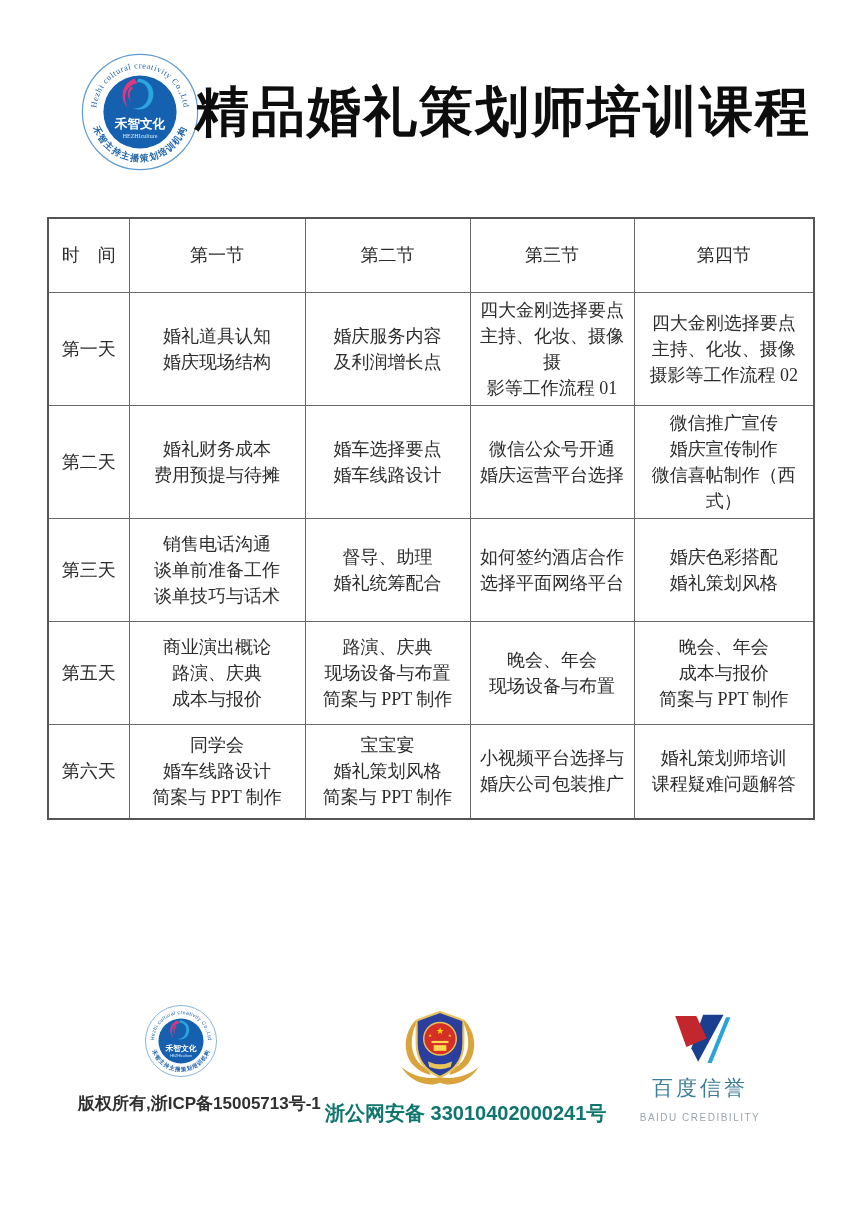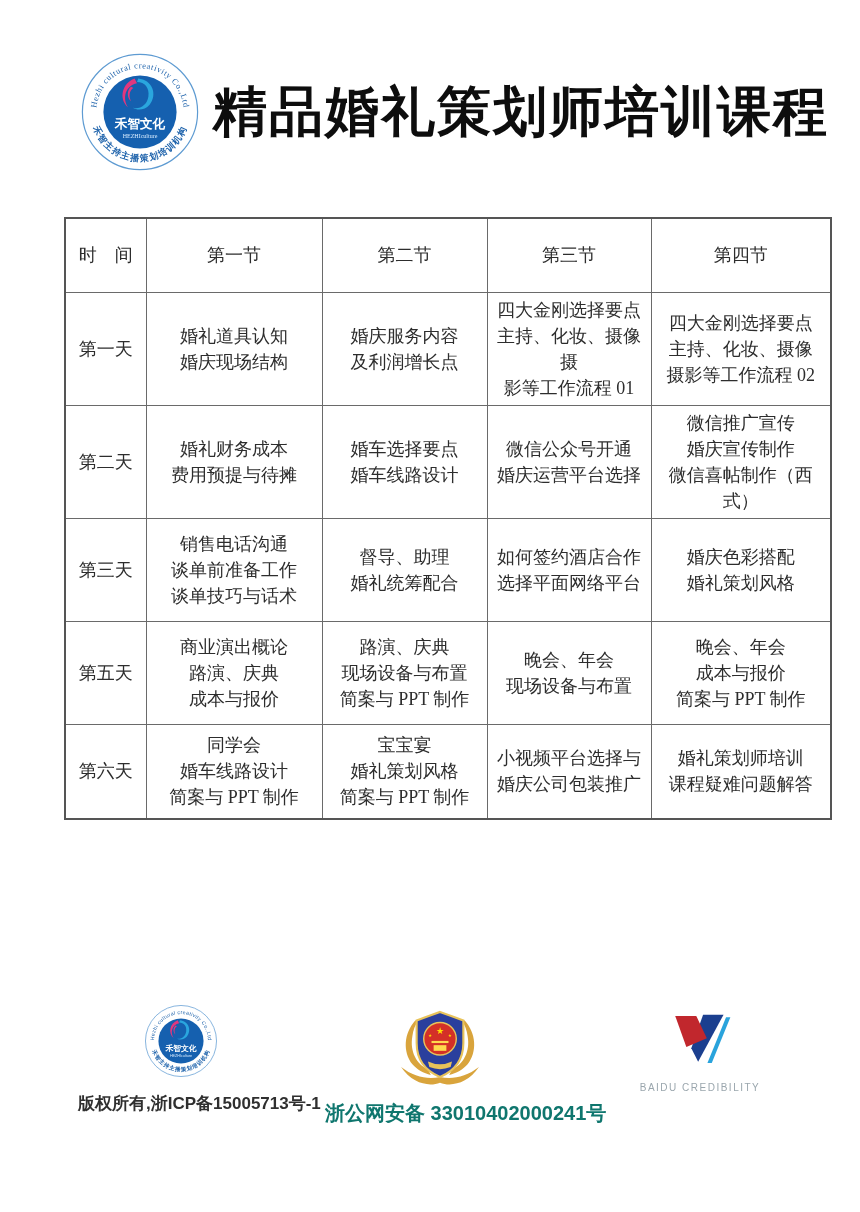--- a/index.html
+++ b/index.html
@@ -5,25 +5,25 @@
   html,body{margin:0;padding:0;}
   body{
     width:860px;height:1212px;position:relative;background:#ffffff;
     font-family:"Liberation Serif","DejaVu Serif",serif;color:#2d2d2d;overflow:hidden;
   }
   
   .logo-wrap{position:absolute;left:80px;top:52px;width:120px;height:120px;}
   .logo-wrap svg{width:100%;height:100%;display:block;}
   .page-title{
     position:absolute;left:195px;top:76px;width:600px;text-align:center;
-    font-size:54px;font-weight:bold;letter-spacing:2px;color:#0d0d0d;white-space:nowrap;margin-left:18px;
+    font-size:54px;font-weight:bold;letter-spacing:2px;color:#0d0d0d;white-space:nowrap;
   }
   
   table.course{
-    position:absolute;left:64px;top:217px;width:766px;
+    position:absolute;left:47px;top:217px;width:766px;
     border-collapse:collapse;table-layout:fixed;
     border:2px solid #555555;
   }
   table.course th, table.course td{
     border:1px solid #6a6a6a;text-align:center;vertical-align:middle;
     font-size:18px;line-height:26px;font-weight:normal;color:#2d2d2d;
     white-space:pre-line;padding:4px 6px;
   }
   col.c0{width:81px;} col.c1{width:176px;} col.c2{width:165px;} col.c3{width:164px;} col.c4{width:180px;}
   tr.hrow{height:74px;}
@@ -200,14 +200,15 @@
   <div class="police-text">浙公网安备 33010402000241号</div>
 </div>
 
 <div class="footer-right">
   <svg viewBox="0 0 100 100">
     <polygon points="55,14 88,14 47,90 36,68" fill="#1b3f8f"></polygon>
     <polygon points="56,95 74,95 106,16 90,16" fill="#ffffff"></polygon>
     <polygon points="62,92 69,92 99,18 92,18" fill="#29a3dc"></polygon>
     <polygon points="10,16 44,16 61,52 28,66" fill="#c1272d"></polygon>
   </svg>
+  <div class="baidu-title">百度信誉</div>
   <div class="baidu-sub">BAIDU CREDIBILITY</div>
 </div>
 
 </body></html>

